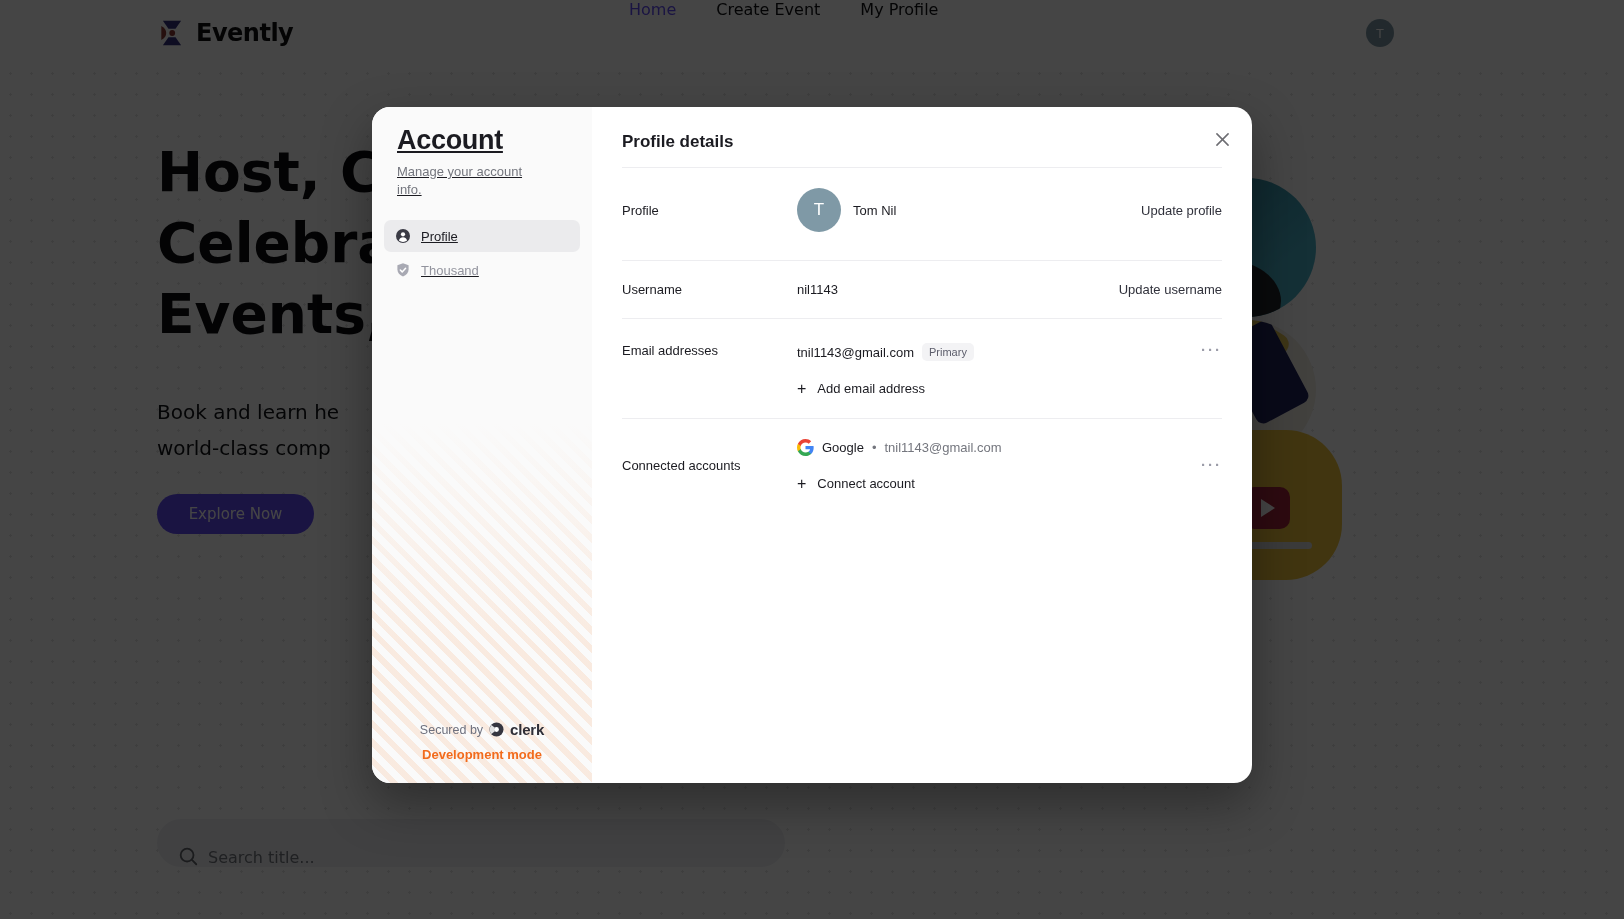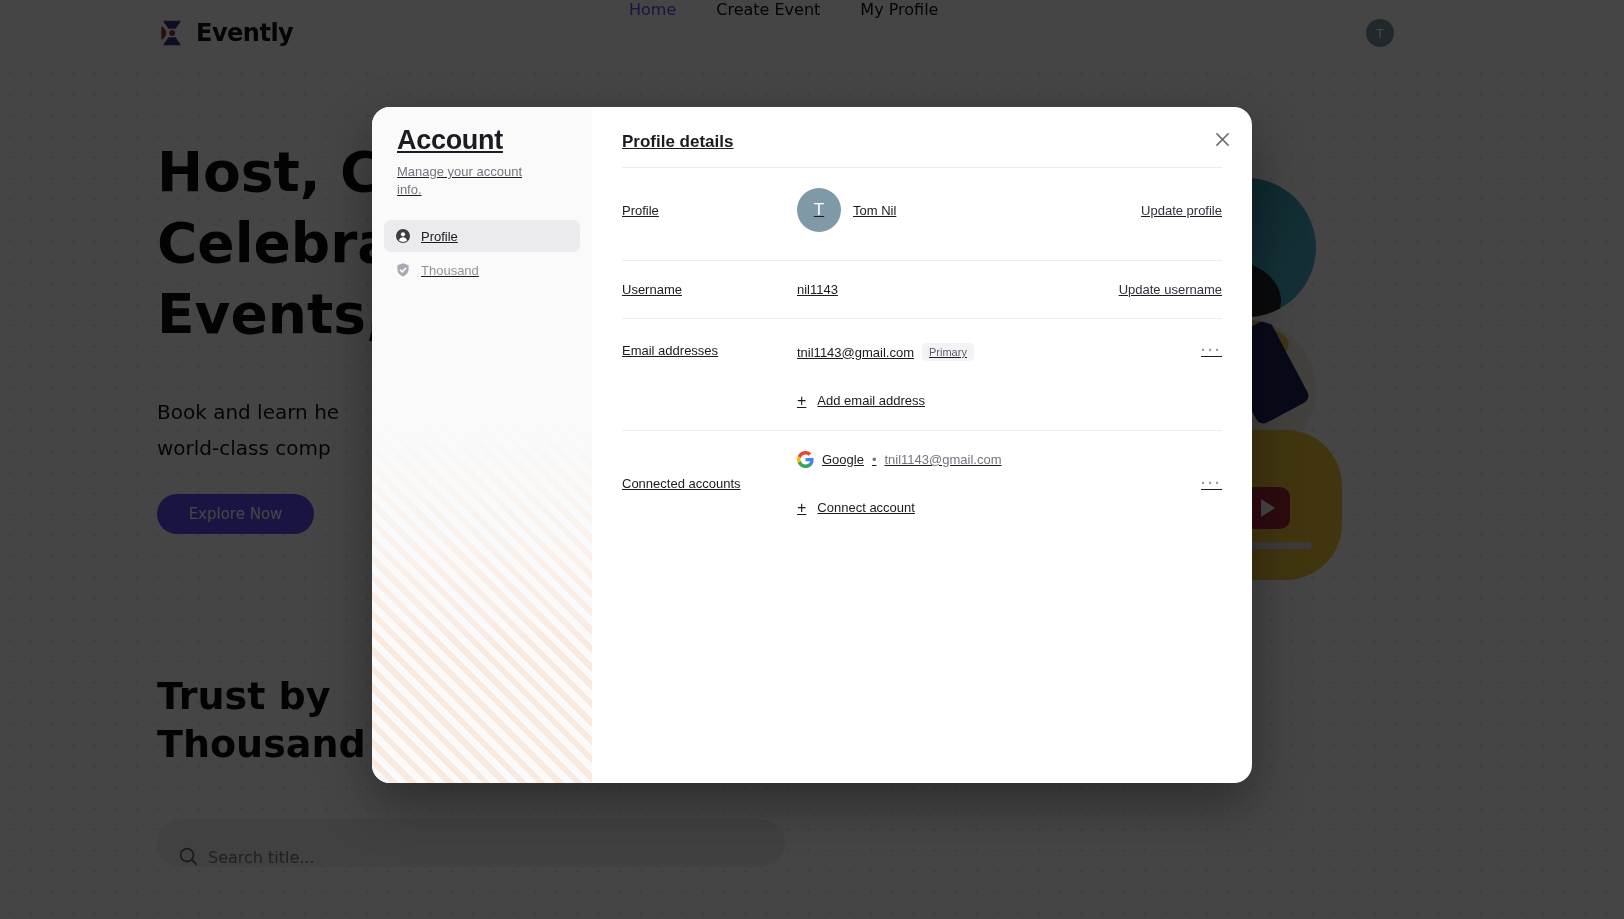--- a/index.html
+++ b/index.html
@@ -84,41 +84,41 @@
   .side-title { font-size:27px; font-weight:700; color:#1b1b21; letter-spacing:-0.3px; }
   .side-sub { margin-top:7px; font-size:13px; line-height:18px; color:#74767e; width:152px; }
   .side-nav { margin:21px 0 0 -13px; position:relative; }
   .side-item { width:196px; height:32px; display:flex; align-items:center; gap:10px; padding:0 11px;
     border-radius:7px; font-size:13px; font-weight:500; color:#92939d; cursor:pointer; margin-bottom:2px; }
   .side-item.active { background:#ebebed; color:#1b1b21; }
   .side-footer { position:absolute; left:0; right:0; bottom:21px; text-align:center; }
   .secured { display:inline-flex; align-items:center; gap:6px; font-size:12.5px; color:#6e707d; cursor:pointer; }
   .clerk-word { font-size:15px; font-weight:700; color:#2f2f38; letter-spacing:-0.2px; }
   .dev-mode { margin-top:9px; font-size:13px; font-weight:700; color:#f26b1c; }
-  .m-main { flex:1; position:relative; padding:25px 30px 12px 30px;text-decoration:underline; }
+  .m-main { flex:1; position:relative; padding:25px 30px 12px 30px; }
   .close-btn { position:absolute; top:20px; right:18px; width:24px; height:24px; display:flex;
     align-items:center; justify-content:center; cursor:pointer; border-radius:6px; }
   .m-title { font-size:17px; font-weight:700; color:#1b1b21; }
   .hr { height:1px; background:#ededf0; }
   .hr.under-title { margin-top:15px; }
   .row { display:flex; align-items:flex-start; }
   .row-label { width:175px; flex-shrink:0; font-size:13px; color:#1b1b21; }
   .row-action { margin-left:auto; font-size:13px; font-weight:500; color:#30313b; background:none; border:none;
     cursor:pointer; font-family:"Liberation Sans", sans-serif; padding:0; }
   .profile-row { padding:20px 0 28px 0; }
   .profile-row .row-label, .profile-row .row-action { padding-top:15px; }
   .profile-val { display:flex; align-items:center; gap:12px; }
   .m-avatar { width:44px; height:44px; border-radius:50%; background:#7f99a6; color:#ffffff; font-size:17px;
     display:flex; align-items:center; justify-content:center; }
   .p-name { font-size:13px; color:#1b1b21; }
   .username-row { padding:21px 0; }
   .val-text { font-size:13px; color:#1b1b21; }
   .stack-row { padding:24px 0 22px 0; }
   .stack-row.connected { padding:20px 0 22px 0;align-items:center; }
-  .stack { display:flex; flex-direction:column; gap:32px; }
+  .stack { display:flex; flex-direction:column; gap:20px; }
   .email-line { display:flex; align-items:center; }
   .badge { margin-left:8px; background:#f3f3f5; color:#5c5d6b; font-size:11px; font-weight:500;
     padding:3px 7px; border-radius:5px; }
   .add-line { display:flex; align-items:center; gap:11px; background:none; border:none; cursor:pointer;
     font-family:"Liberation Sans", sans-serif; padding:0; }
   .plus { font-size:16px; font-weight:400; color:#1b1b21; line-height:13px; }
   .add-label { font-size:13px; color:#1b1b21; }
   .dots-btn { margin-left:auto; background:none; border:none; cursor:pointer; padding:0; }
   .dots { font-size:15px; font-weight:700; letter-spacing:2px; color:#9b9ca8; line-height:13px; }
   .g-line { display:flex; align-items:center; gap:8px; font-size:13px; }
@@ -167,24 +167,20 @@
   </div>
   <div class="c-mid">
     <div class="yellow"></div>
     <div class="navy"></div>
   </div>
   <div class="c-video">
     <div class="play"></div>
     <div class="bar"></div>
   </div>
 
-  <h2 class="trust-heading">
-    <span>Trust by</span>
-    <span>Thousand</span>
-  </h2>
 
   <div class="search-pill">
     <svg width="22" height="22" viewBox="0 0 24 24" fill="none" stroke="#63666c" stroke-width="2" stroke-linecap="round">
       <circle cx="11" cy="11" r="7"></circle>
         <path d="M16.6 16.6L21 21"></path>
     </svg>
     <input type="text" placeholder="Search title..." style="">
   </div>
 </div>
 
@@ -205,20 +201,32 @@
         <span>Profile</span>
       </div>
       <div class="side-item">
         <svg width="16" height="16" viewBox="0 0 16 16">
           <path d="M8 1.2l5.6 2v4.1c0 3.5-2.3 6-5.6 7.2-3.3-1.2-5.6-3.7-5.6-7.2V3.2z" fill="#a8a9b3"></path>
           <path d="M5.3 8l1.9 1.9 3.4-3.6" fill="none" stroke="#ffffff" stroke-width="1.5" stroke-linecap="round" stroke-linejoin="round"></path>
         </svg>
         <span>Thousand</span>
       </div>
     </nav>
+    <div class="side-footer">
+      <div class="secured">
+        <span>Secured by</span>
+        <svg width="15" height="15" viewBox="0 0 15 15">
+          <circle cx="7.5" cy="7.5" r="7" fill="#35353f"></circle>
+          <path d="M2.4 3.1l3.5 2.7a3.1 3.1 0 0 0 0 3.4l-3.5 2.7a7 7 0 0 1 0-8.8z" fill="#ffffff" opacity="0.85"></path>
+          <circle cx="7.5" cy="7.5" r="2.4" fill="#ffffff"></circle>
+        </svg>
+        <span class="clerk-word">clerk</span>
+      </div>
+      <div class="dev-mode">Development mode</div>
+    </div>
   </aside>
 
   <section class="m-main">
     <div class="close-btn">
       <svg width="13" height="13" viewBox="0 0 14 14" stroke="#6e6e73" stroke-width="1.7" stroke-linecap="round">
         <path d="M1 1l12 12M13 1L1 13"></path>
       </svg>
     </div>
     <h2 class="m-title">Profile details</h2>
     <div class="hr under-title"></div>

